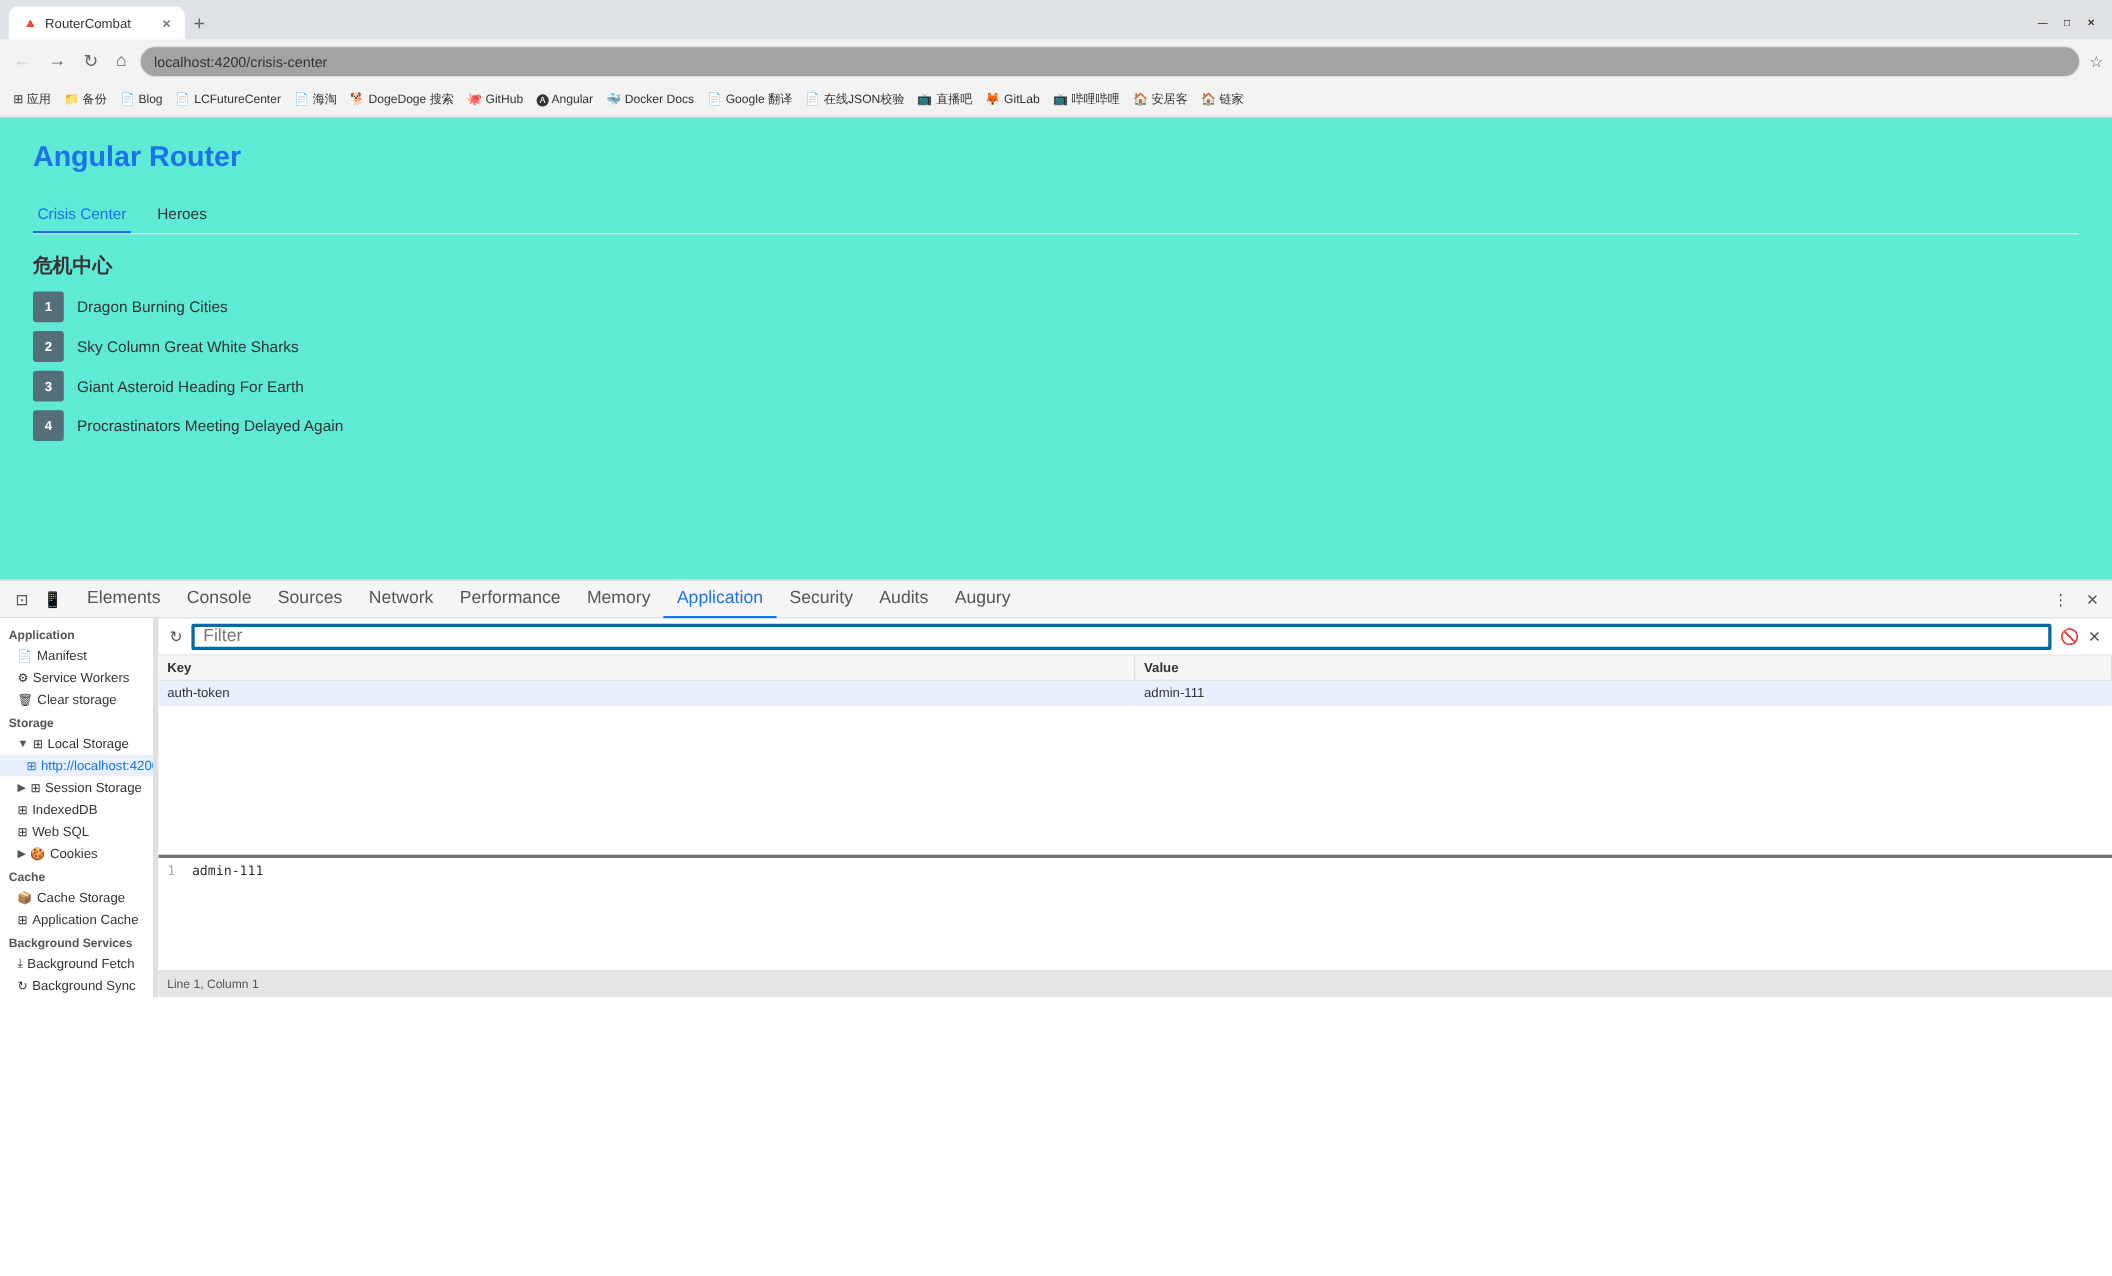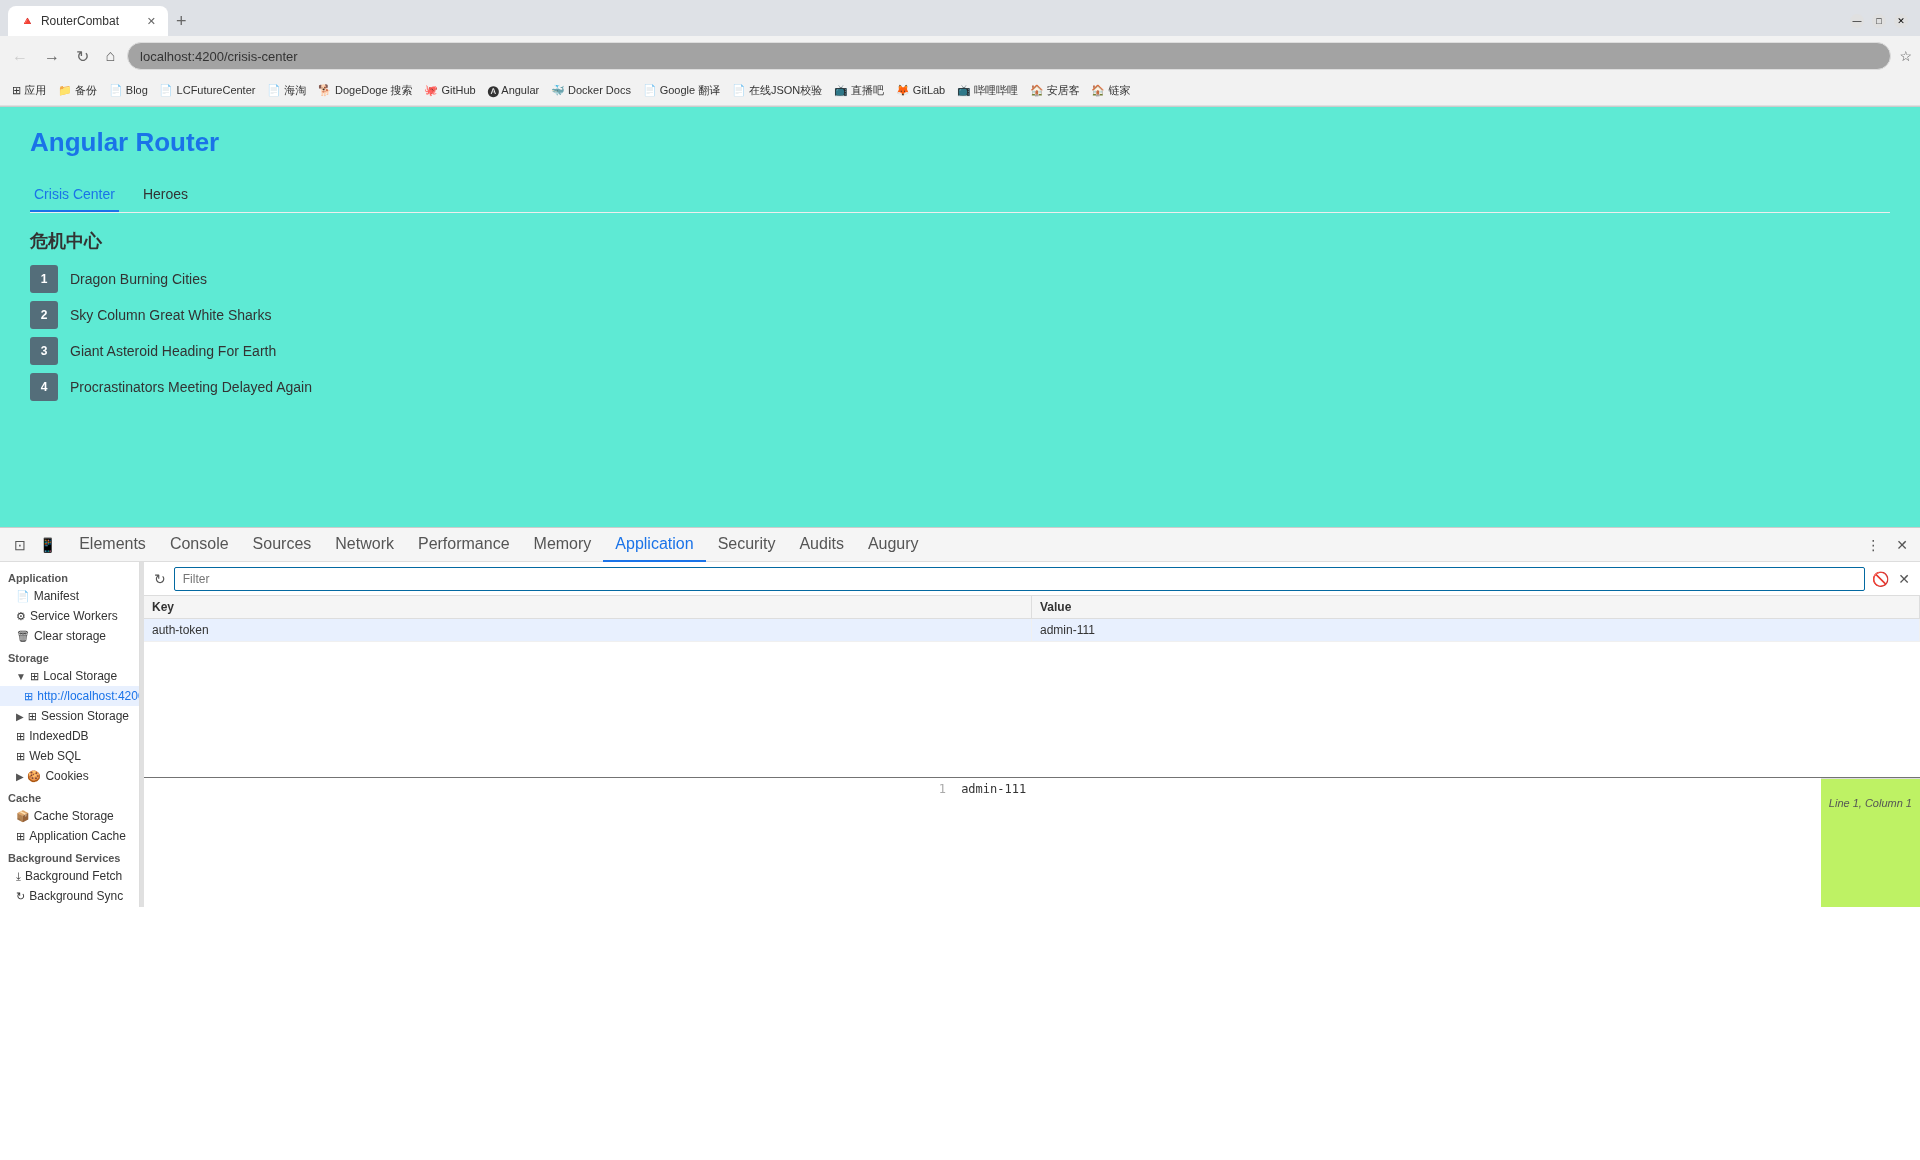--- a/index.html
+++ b/index.html
@@ -58,34 +58,34 @@
     .sidebar-item { padding: 3px 8px 3px 16px; cursor: pointer; color: #333; display: flex; align-items: center; gap: 4px; white-space: nowrap; }
     .sidebar-item.selected { background: #e8f0fe; color: #1a73e8; }
     .sidebar-item.indented { padding-left: 24px; }
     .sidebar-expand { font-size: 10px; color: #555; }
     .sidebar-icon { font-size: 11px; }
 
     
     .devtools-main { flex: 1; display: flex; flex-direction: column; overflow: hidden; }
     .devtools-toolbar { display: flex; align-items: center; padding: 4px 8px; border-bottom: 1px solid #ddd; gap: 6px; height: 34px; }
     .toolbar-btn { background: none; border: none; cursor: pointer; font-size: 14px; color: #555; padding: 2px; }
-    .filter-input { flex: 1; height: 24px; border: 1px solid #0369a1; border-radius: 2px; padding: 0 8px; font-size: 12px; }
+    .filter-input { flex: 1; height: 24px; border: 3px solid #0369a1; border-radius: 2px; padding: 0 8px; font-size: 16px; }
     .toolbar-right { display: flex; gap: 4px; align-items: center; }
 
     .storage-table { flex: 1; overflow: auto; }
     .storage-header { display: flex; border-bottom: 1px solid #ddd; background: #f5f5f5; }
     .storage-header-cell { padding: 4px 8px; font-size: 12px; font-weight: bold; color: #333; flex: 1; border-right: 1px solid #ddd; }
     .storage-row { display: flex; border-bottom: 1px solid #f0f0f0; cursor: pointer; }
     .storage-row.selected { background: #e8f0fe; }
     .storage-cell { padding: 4px 8px; font-size: 12px; color: #333; flex: 1; border-right: 1px solid #f0f0f0; overflow: hidden; text-overflow: ellipsis; white-space: nowrap; }
 
-    .devtools-bottom { height: 130px; border-top: 1px solid #737373; display: flex; flex-direction: row; text-align: center; }
+    .devtools-bottom { height: 130px; border-top: 3px solid #737373; display: flex; flex-direction: column; }
     .devtools-bottom-content { flex: 1; padding: 4px 8px; font-size: 12px; font-family: monospace; background: #fff; overflow: auto; }
     .line-num { color: #aaa; margin-right: 8px; user-select: none; }
-    .devtools-status { border-top: 1px solid #ddd; padding: 18px 8px; font-size: 11px; color: #555; background: #bef264; font-style: italic; }
+    .devtools-status { border-top: 1px solid #ddd; padding: 6px 8px; font-size: 11px; color: #555; background: #e5e5e5; }
 
     .resize-handle { width: 4px; background: #e0e0e0; cursor: col-resize; flex-shrink: 0; }
   </style>
 </head>
 <body>
 
 <div class="browser-chrome">
   <div class="tab-bar">
     <div class="tab">
       <span>🔺</span>

